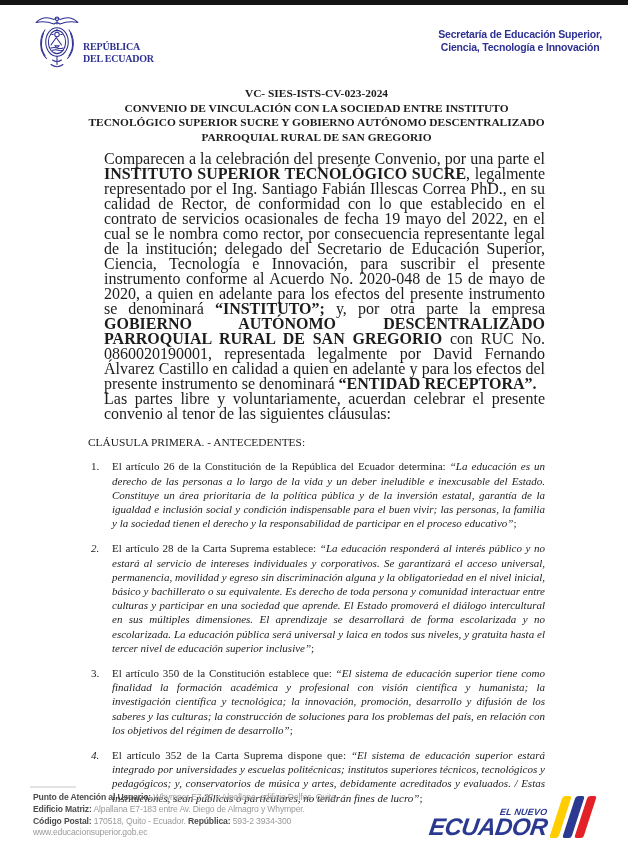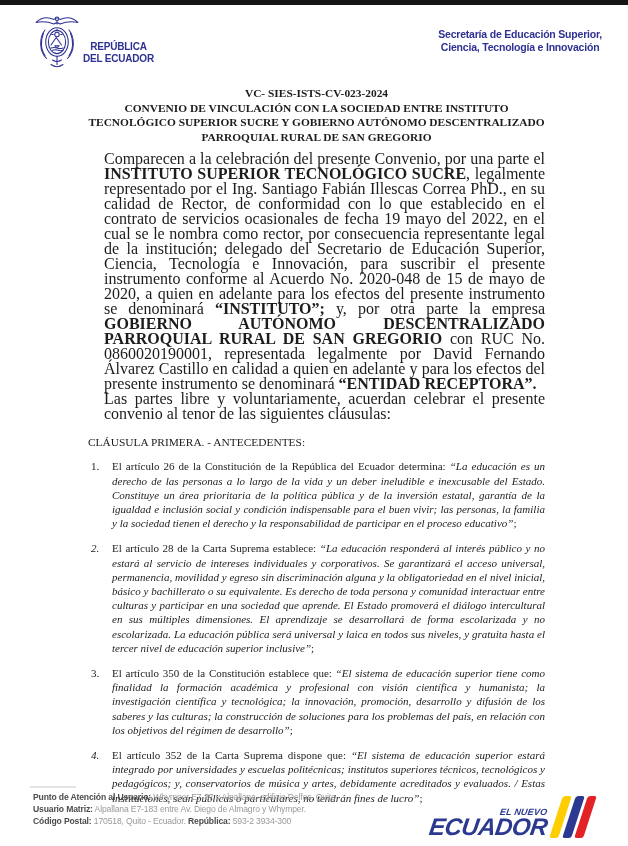--- a/index.html
+++ b/index.html
@@ -23,29 +23,28 @@
   
   .header {
     position: absolute;
     top: 10px; left: 33px; right: 20px;
     height: 66px;
     display: flex;
     align-items: flex-start;
   }
   .emblem-wrap { display: flex; align-items: flex-end; }
   .org-name {
-    font-family: Liberation Sans, sans-serif;
+    font-family: Liberation Serif, serif;
     font-weight: bold;
     font-size: 10px;
     line-height: 11.5px;
     color: #2e3192;
     letter-spacing: -0.2px;
     margin-left: 2px;
     margin-bottom: 14px;
-    text-align: center;
   }
   .secretariat {
     margin-left: auto;
     margin-top: 18px;
     margin-right: 6px;
     text-align: center;
     font-family: "Liberation Sans", sans-serif;
     font-weight: bold;
     font-size: 10.5px;
     line-height: 13px;
@@ -239,22 +238,23 @@
     <span class="marker i">4.</span>
     <span class="item-text"><span>El artículo 352 de la Carta Suprema dispone que: </span><span class="i">“El sistema de educación superior estará integrado por universidades y escuelas politécnicas; institutos superiores técnicos, tecnológicos y pedagógicos; y, conservatorios de música y artes, debidamente acreditados y evaluados. / Estas instituciones, sean públicas o particulares, no tendrán fines de lucro”</span><span>;</span></span>
   </div>
 </div>
   </div>
 
   <div class="footer-mark"></div>
   <div class="footer">
     <div class="footer-lines">
       <div><span class="b">Punto de Atención al Usuario:</span><span> Whymper E7-37 y Alpallana, edificio Delfos, Quito</span></div>
-      <div><span class="b">Usuario Matriz:</span><span> Alpallana E7-183 entre Av. Diego de Almagro y Whymper.</span></div>
+      <div><span class="b">Edificio Matriz:</span><span> Alpallana E7-183 entre Av. Diego de Almagro y Whymper.</span></div>
       <div><span class="b">Código Postal:</span><span> 170518, Quito - Ecuador. </span><span class="b">República:</span><span> 593-2 3934-300</span></div>
+      <div>www.educacionsuperior.gob.ec</div>
     </div>
     <div class="brand">
       <div class="brand-text">
         <span class="brand-top">EL NUEVO</span>
         <span class="brand-main">ECUADOR</span>
       </div>
       <div class="stripes">
         <span class="stripe" style="background:#ffcd00"></span>
         <span class="stripe" style="background:#2b3990"></span>
         <span class="stripe" style="background:#e32227"></span>

